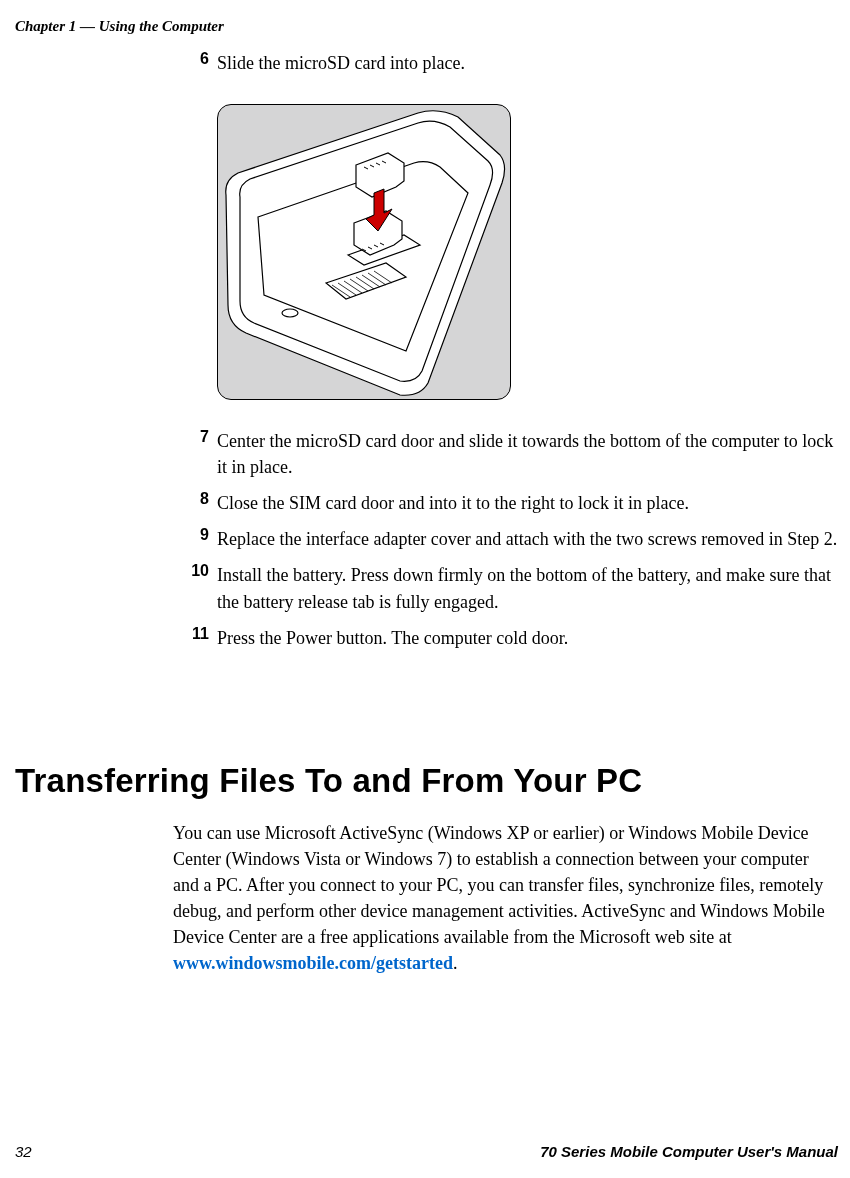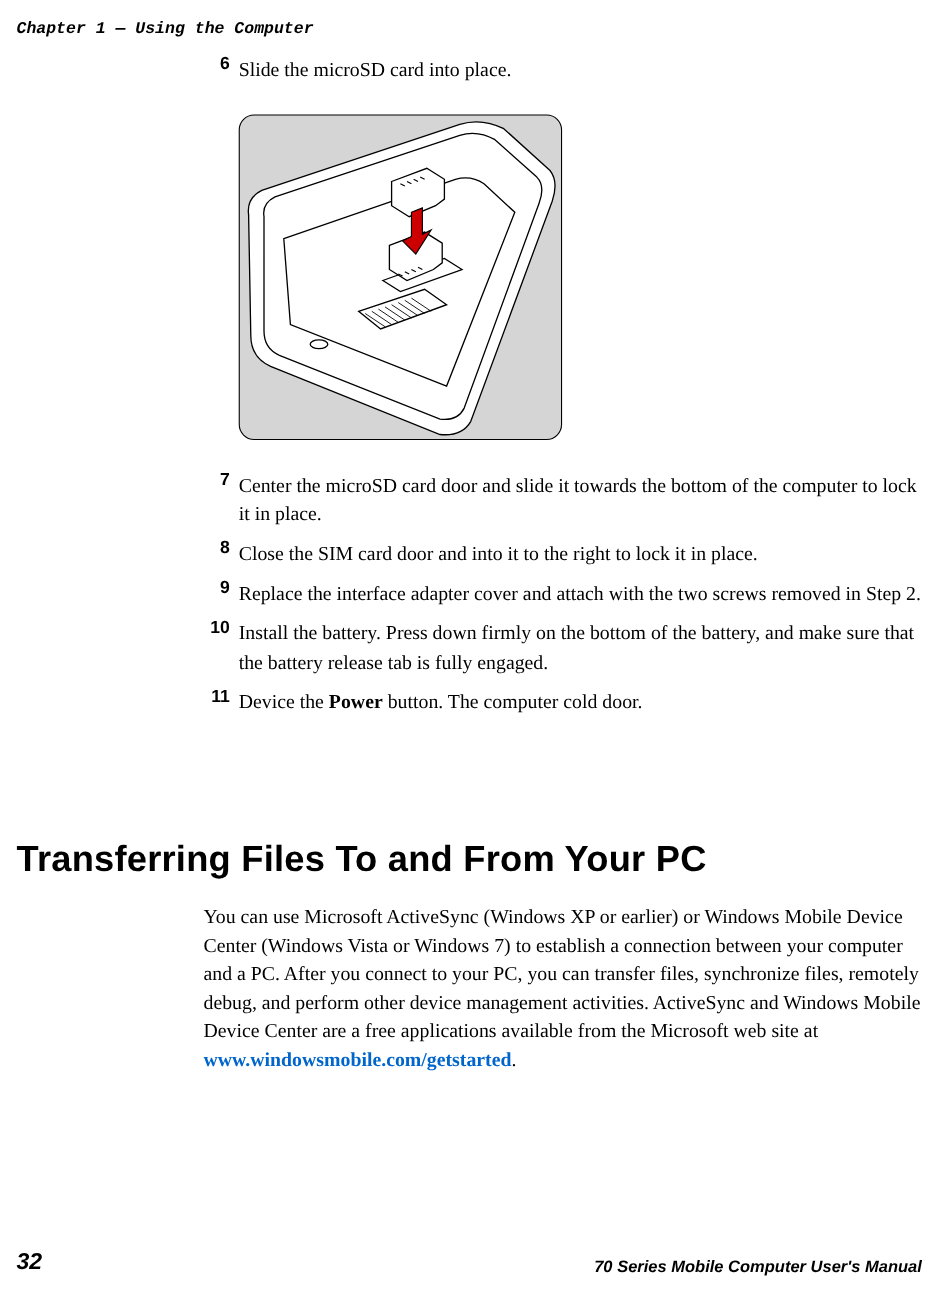--- a/index.html
+++ b/index.html
@@ -12,21 +12,21 @@
       height: 1178px;
       background: #ffffff;
       font-family: Georgia, 'Times New Roman', serif;
       position: relative;
       color: #000;
     }
     .header {
       position: absolute;
       top: 18px;
       left: 15px;
-      font-family: Liberation Mono, monospace;
+      font-family: Liberation Serif, serif;
       font-weight: bold;
       font-style: italic;
       font-size: 15px;
     }
     .content {
       position: absolute;
       top: 50px;
       left: 185px;
       width: 654px;
     }
@@ -42,21 +42,21 @@
       flex-shrink: 0;
       text-align: right;
       padding-right: 8px;
     }
     .step-text {
       font-size: 18px;
       line-height: 1.45;
       flex: 1;
     }
     .bold-inline {
-      font-weight: bold;
+      font-weight: normal;
     }
     .illustration-wrap {
       margin: 28px 0 28px 32px;
     }
     .illustration {
       width: 294px;
       height: 296px;
       background: #d5d5d6;
       border: 1.5px solid #000;
       border-radius: 14px;
@@ -78,23 +78,23 @@
     }
     .link {
       color: #0066cc;
       font-weight: bold;
     }
     .footer-left {
       position: absolute;
       bottom: 18px;
       left: 15px;
       font-family: Arial, Helvetica, sans-serif;
-      font-weight: bold;
+      font-weight: normal;
       font-style: italic;
-      font-size: 21px;
+      font-size: 15px;
     }
     .footer-right {
       position: absolute;
       bottom: 18px;
       right: 12px;
       font-family: Arial, Helvetica, sans-serif;
       font-weight: bold;
       font-style: italic;
       font-size: 15px;
       text-align: right;
@@ -183,25 +183,25 @@
     <div class="step-text">Replace the interface adapter cover and attach with the two screws removed in Step 2.</div>
   </div>
 
   <div class="step">
     <div class="step-num">10</div>
     <div class="step-text">Install the battery. Press down firmly on the bottom of the battery, and make sure that the battery release tab is fully engaged.</div>
   </div>
 
   <div class="step">
     <div class="step-num">11</div>
-    <div class="step-text"><span>Device the </span><span class="bold-inline">Power</span><span> button. The computer cold door.</span></div>
+    <div class="step-text"><span>Press the </span><span class="bold-inline">Power</span><span> button. The computer cold door.</span></div>
   </div>
 
 </div>
 
 <div class="section-title" style="top: 762px;">Transferring Files To and From Your PC</div>
 
-<div style="position:absolute; top: 820px; left: 185px; width: 654px;">
+<div style="position:absolute; top: 820px; left: 173px; width: 654px;">
   <p class="body-para"><span>You can use Microsoft ActiveSync (Windows XP or earlier) or Windows Mobile Device Center (Windows Vista or Windows 7) to establish a connection between your computer and a PC. After you connect to your PC, you can transfer files, synchronize files, remotely debug, and perform other device management activities. ActiveSync and Windows Mobile Device Center are a free applications available from the Microsoft web site at </span><span class="link">www.windowsmobile.com/getstarted</span><span>.</span></p>
 </div>
 
 <div class="footer-left">32</div>
 <div class="footer-right">70 Series Mobile Computer User's Manual</div>
 
 </body></html>

